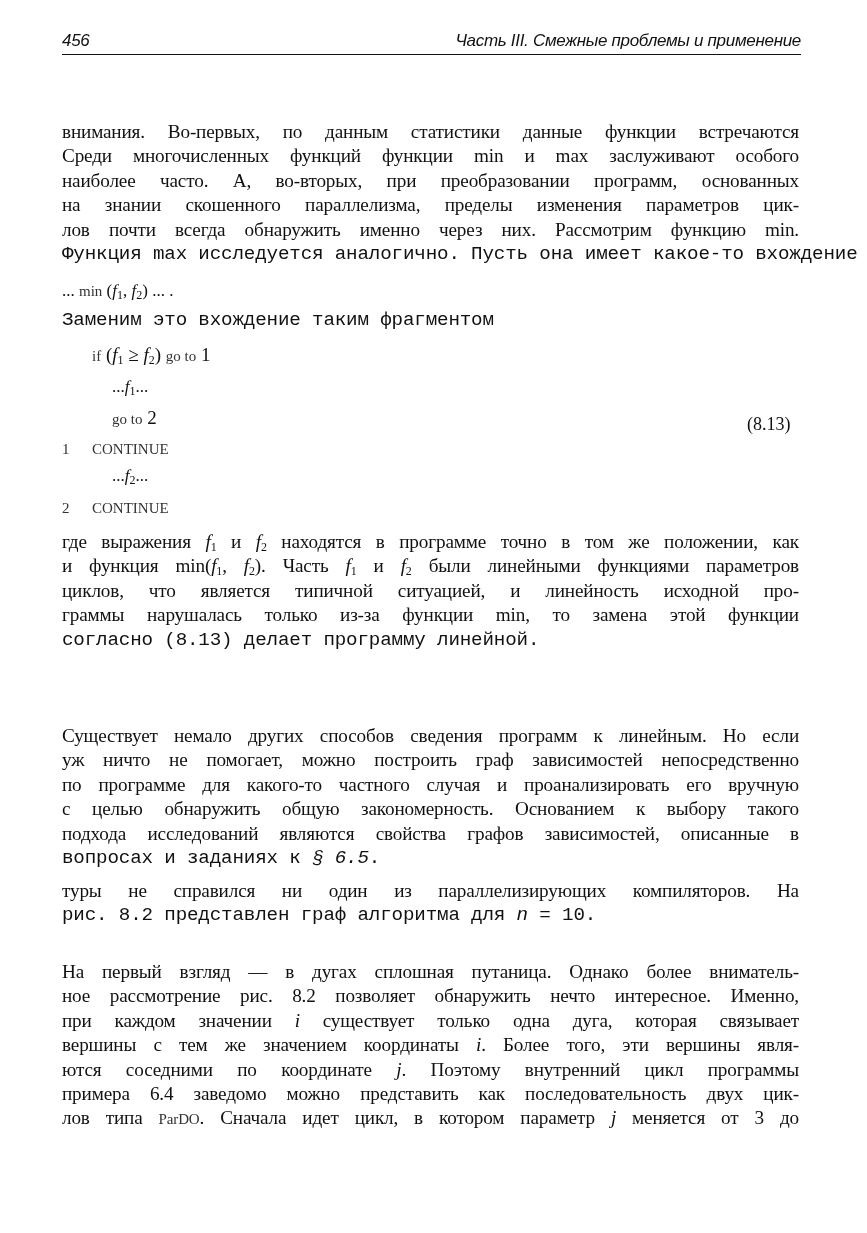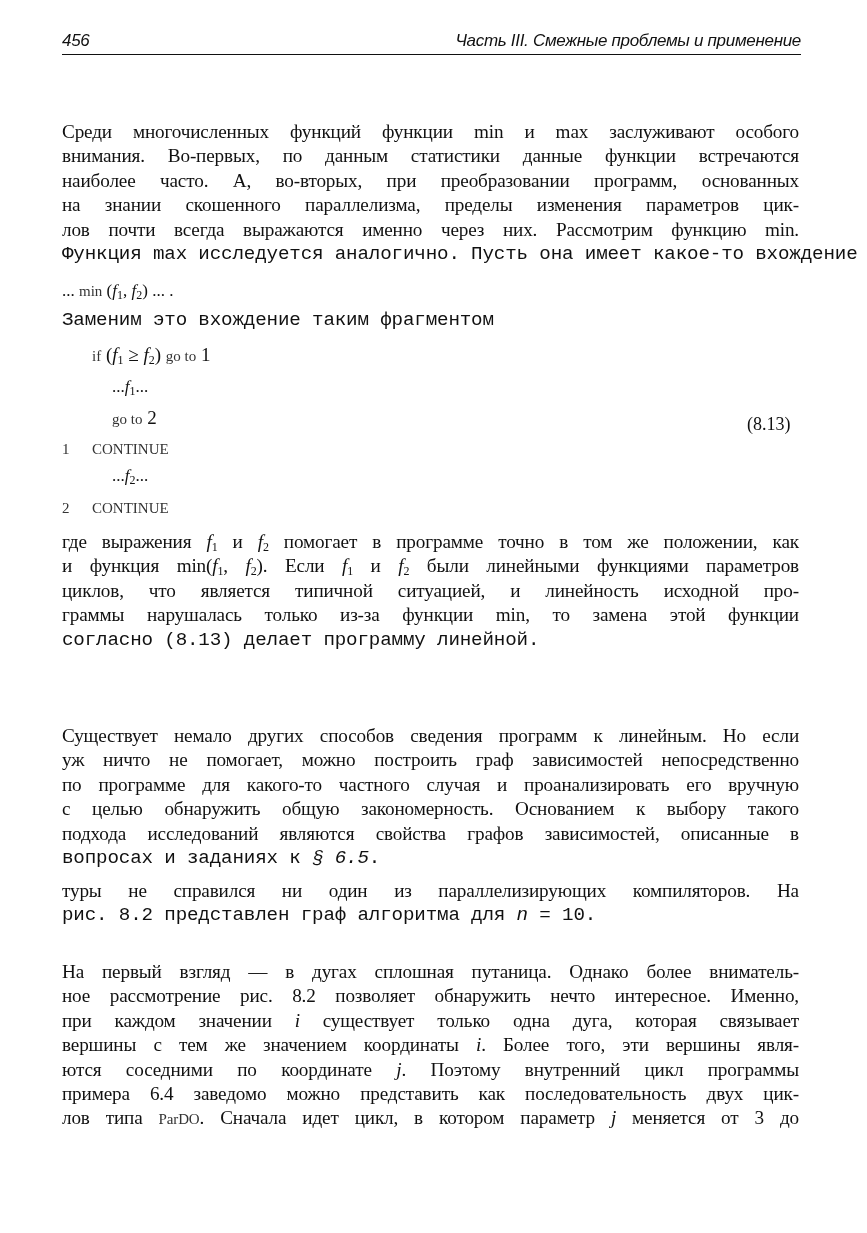--- a/index.html
+++ b/index.html
@@ -34,25 +34,25 @@
   </style>
 </head>
 <body>
 
 <div class="header">
   <span class="pagenum">456</span>
   <span class="running">Часть III. Смежные проблемы и применение</span>
 </div>
 
 <div class="p" style="top:120px">
+  <span class="ln">внимания. Во-первых, по данным статистики данные функции встречаются</span>
   <span class="ln">Среди многочисленных функций функции min и max заслуживают особого</span>
-  <span class="ln">внимания. Во-первых, по данным статистики данные функции встречаются</span>
   <span class="ln">наиболее часто. А, во-вторых, при преобразовании программ, основанных</span>
   <span class="ln">на знании скошенного параллелизма, пределы изменения параметров цик-</span>
-  <span class="ln">лов почти всегда выражаются именно через них. Рассмотрим функцию min.</span>
+  <span class="ln">лов почти всегда обнаружить именно через них. Рассмотрим функцию min.</span>
   <span class="ln last">Функция max исследуется аналогично. Пусть она имеет какое-то вхождение</span>
 </div>
 
 <div class="code-line" style="left:62px; top:281px; font-size:17px;">
   <span>...</span>
   <span class="mono">min</span>
   <span>(</span><span class="it">f</span><sub>1</sub><span>, </span><span class="it">f</span><sub>2</sub><span>)</span><span> ... .</span>
 </div>
 
 <div class="p" style="top:308px">
@@ -79,22 +79,22 @@
   <div class="code-line" style="left:112px; top:466px; font-size:17px;">
     <span>...</span><span class="it">f</span><sub>2</sub><span>...</span>
   </div>
   <div class="code-line" style="left:62px; top:496px;">
     <span class="mono" style="display:inline-block;width:30px">2</span><span class="mono">CONTINUE</span>
   </div>
   <div class="eqnum">(8.13)</div>
 </div>
 
 <div class="p" style="top:530px">
-  <span class="ln"><span>где выражения </span><span class="it">f</span><sub>1</sub><span> и </span><span class="it">f</span><sub>2</sub><span> помогает в программе точно в том же положении, как</span></span>
-  <span class="ln"><span>и функция min(</span><span class="it">f</span><sub>1</sub><span>, </span><span class="it">f</span><sub>2</sub><span>). Если </span><span class="it">f</span><sub>1</sub><span> и </span><span class="it">f</span><sub>2</sub><span> были линейными функциями параметров</span></span>
+  <span class="ln"><span>где выражения </span><span class="it">f</span><sub>1</sub><span> и </span><span class="it">f</span><sub>2</sub><span> находятся в программе точно в том же положении, как</span></span>
+  <span class="ln"><span>и функция min(</span><span class="it">f</span><sub>1</sub><span>, </span><span class="it">f</span><sub>2</sub><span>). Часть </span><span class="it">f</span><sub>1</sub><span> и </span><span class="it">f</span><sub>2</sub><span> были линейными функциями параметров</span></span>
   <span class="ln">циклов, что является типичной ситуацией, и линейность исходной про-</span>
   <span class="ln">граммы нарушалась только из-за функции min, то замена этой функции</span>
   <span class="ln last">согласно (8.13) делает программу линейной.</span>
 </div>
 
 <div class="p" style="top:724px">
   <span class="ln">Существует немало других способов сведения программ к линейным. Но если</span>
   <span class="ln">уж ничто не помогает, можно построить граф зависимостей непосредственно</span>
   <span class="ln">по программе для какого-то частного случая и проанализировать его вручную</span>
   <span class="ln">с целью обнаружить общую закономерность. Основанием к выбору такого</span>

